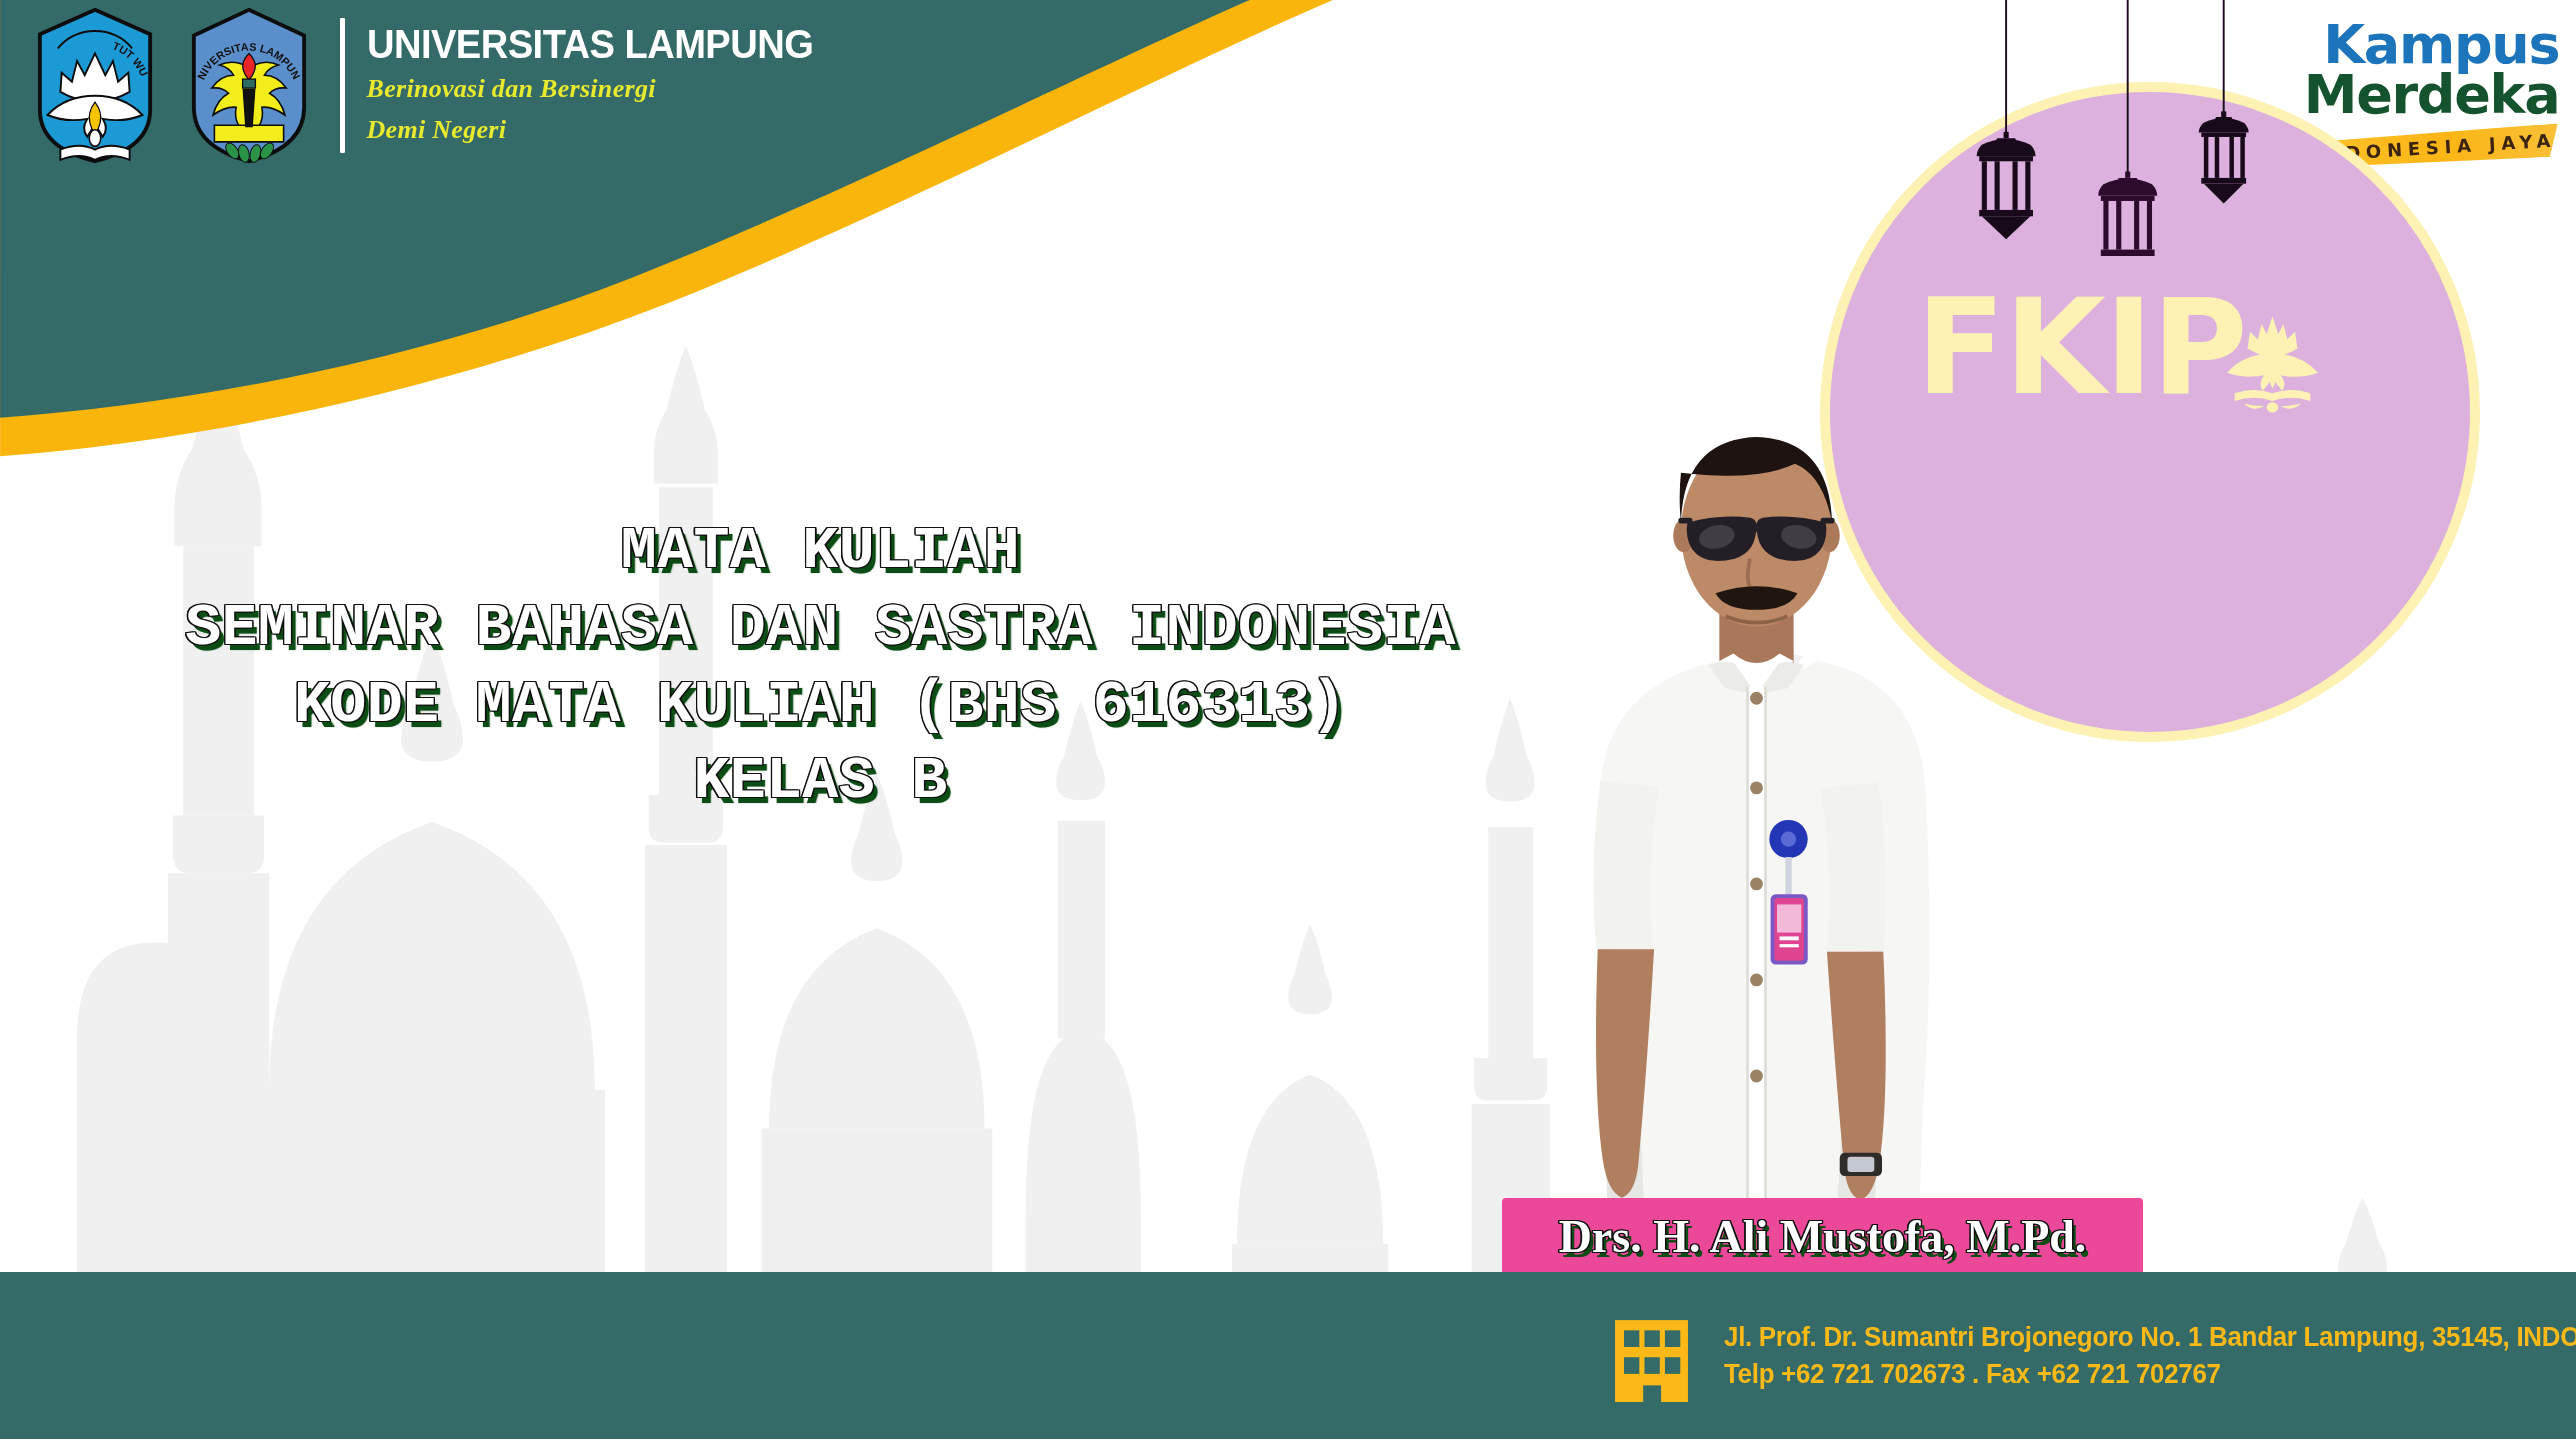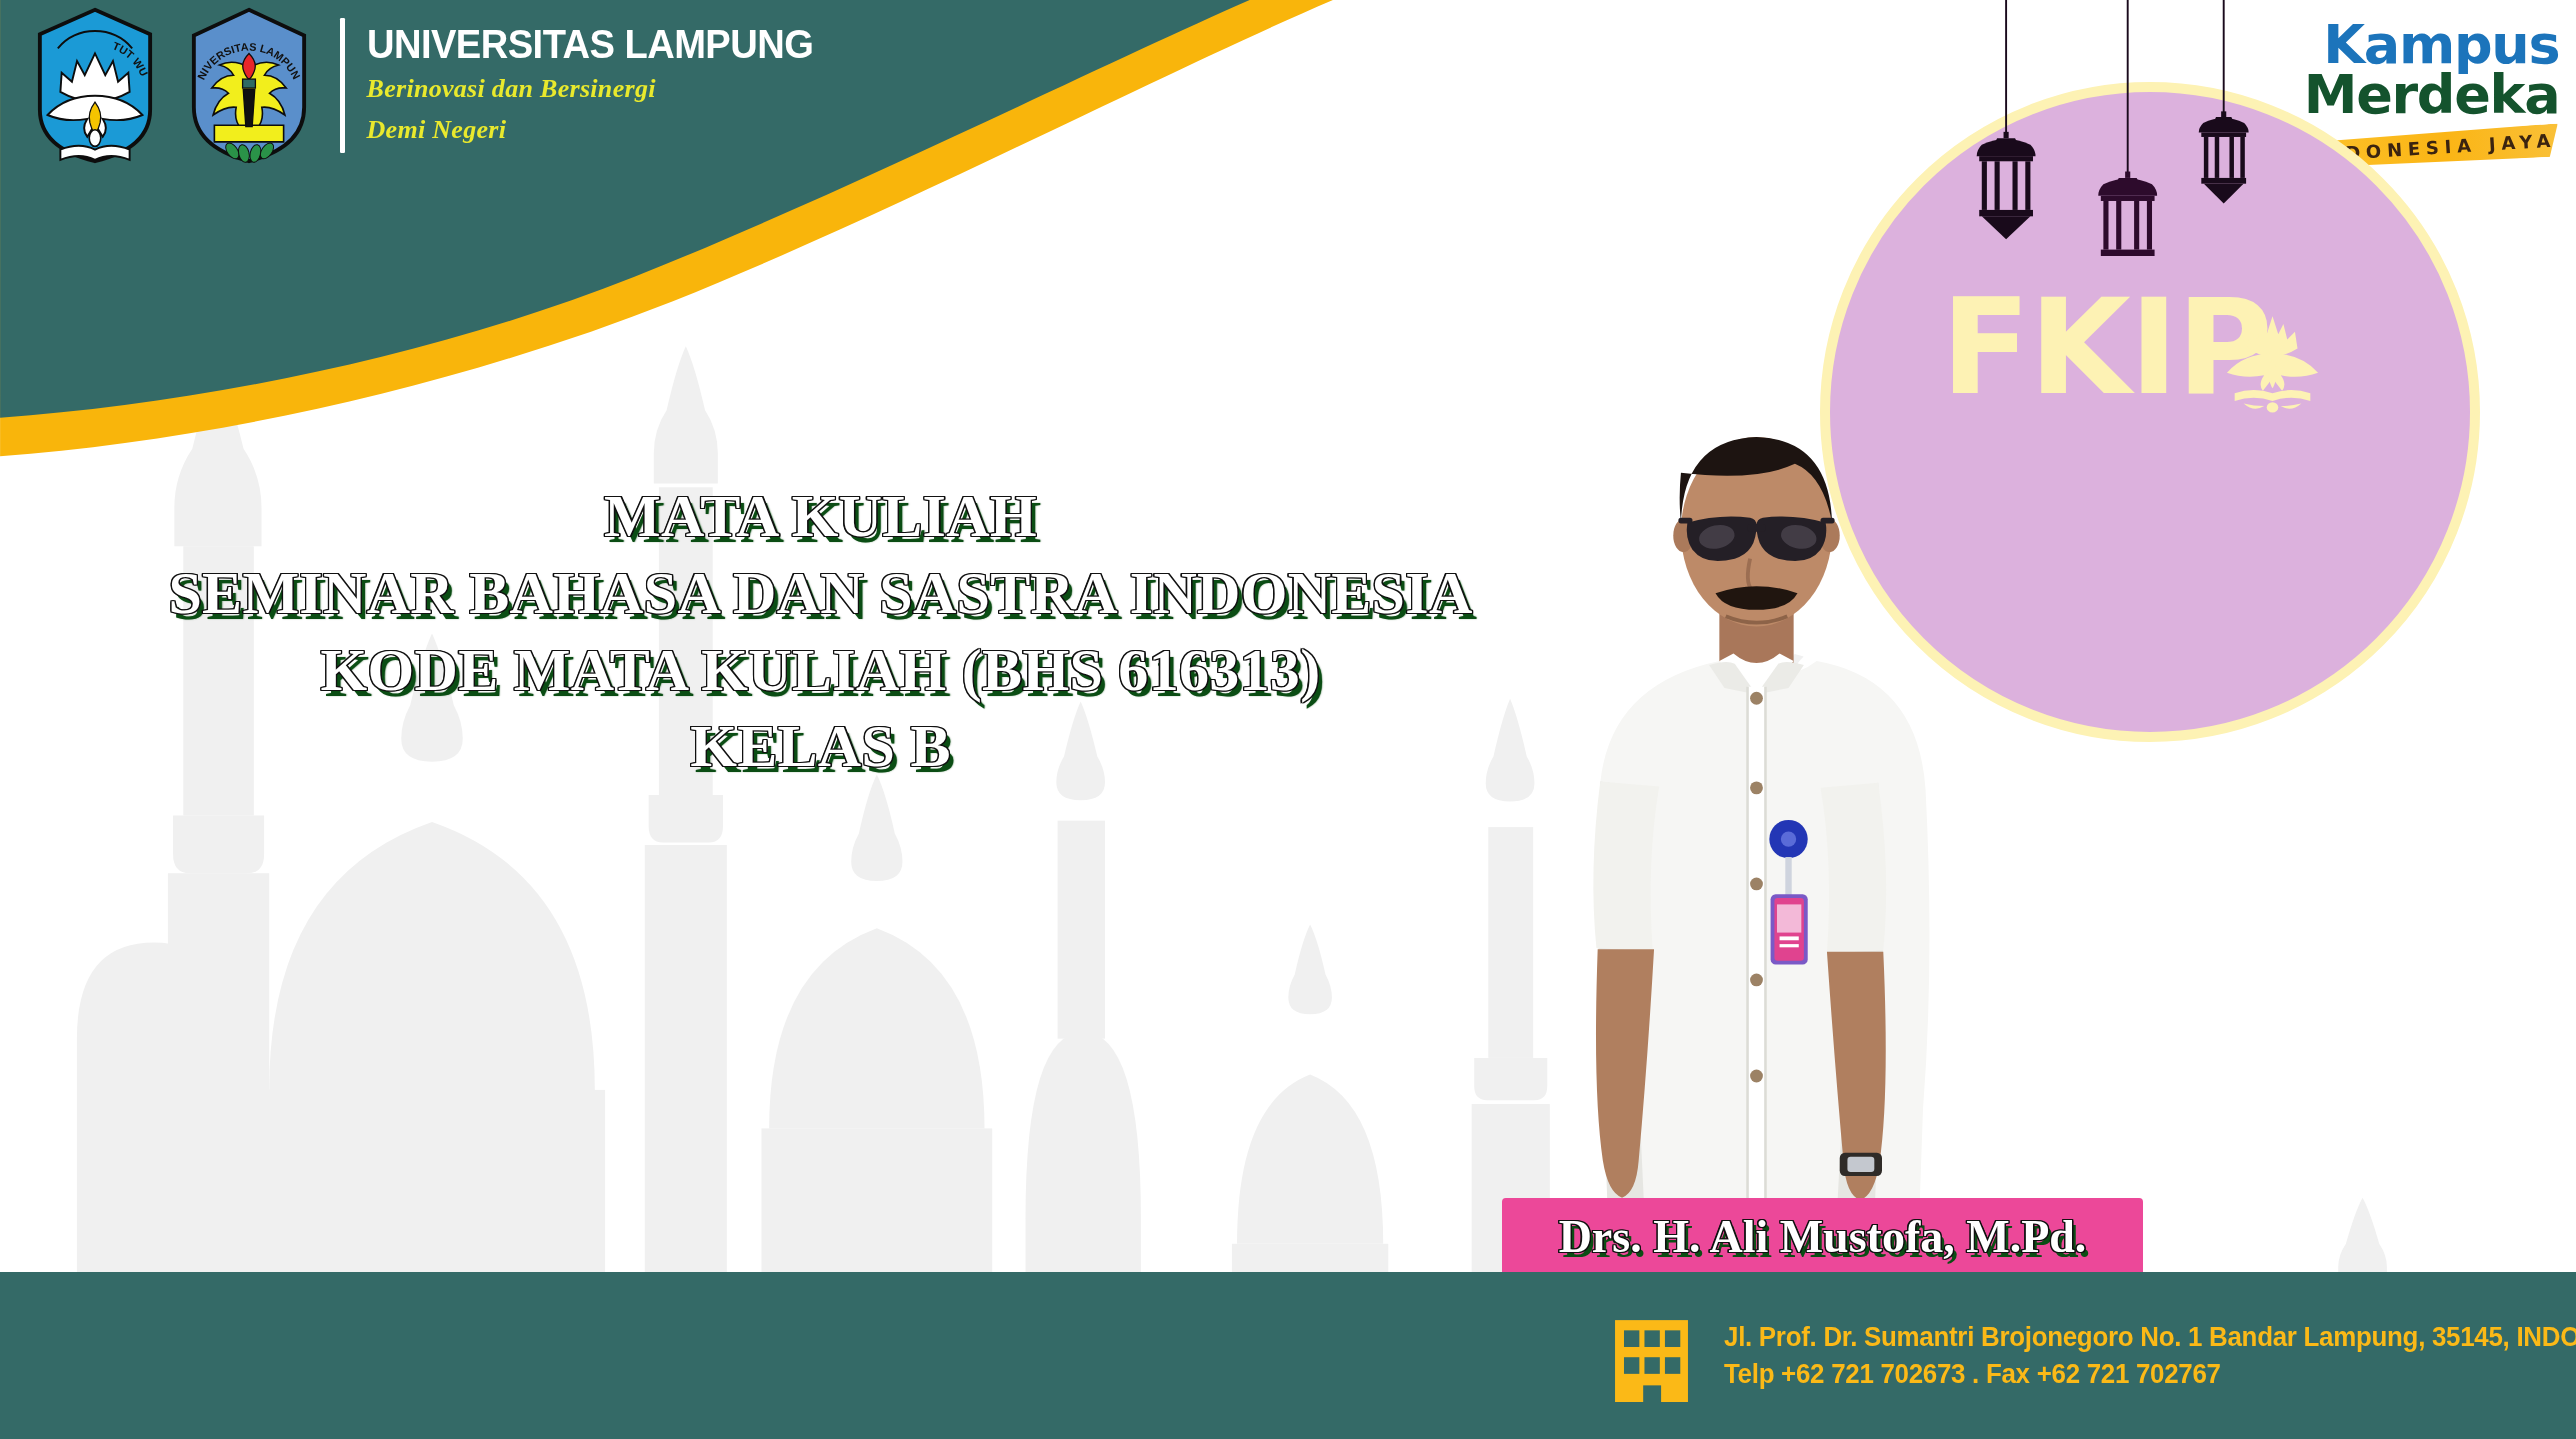--- a/index.html
+++ b/index.html
@@ -53,31 +53,31 @@
   
   .fkip-circle{
     position:absolute;left:1820px;top:82px;width:660px;height:660px;border-radius:50%;
     background:#dcb1dd;border:10.3px solid #fdf2b4;
   }
   .fkip-text{
     position:absolute;left:1916px;top:292px;width:487px;
     font-family:"DejaVu Sans",sans-serif;font-weight:700;color:#fdf2b4;
     font-size:131px;line-height:0.86;letter-spacing:-1.3px;
   }
-  .fkip-text .l1{display:block;margin-left:25px;}
+  .fkip-text .l1{display:block;}
   .fkip-text .l2{display:block;}
   .fkip-emblem{position:absolute;left:2218px;top:311px;width:109px;height:103px;}
 
   
   .lanterns{position:absolute;left:1910px;top:0px;width:397px;height:256px;}
 
   
   .title-block{
-    position:absolute;left:0;top:478px;width:1641px;text-align:center;
-    font-family:Liberation Serif, serif;font-weight:700;
+    position:absolute;left:0;top:513px;width:1641px;text-align:center;
+    font-family:Liberation Mono, monospace;font-weight:700;
   }
   .title-block div{
     font-size:60px;line-height:1.28;color:#ffffff;letter-spacing:0.3px;
     text-shadow:
       -1.3px -1.3px 0 #111,1.3px -1.3px 0 #111,-1.3px 1.3px 0 #111,1.3px 1.3px 0 #111,
       0 -1.3px 0 #111,0 1.3px 0 #111,-1.3px 0 0 #111,1.3px 0 0 #111,
       4.5px 5.8px 0 #0b4d14, 5.1px 6.4px 1.3px rgba(0,70,10,.55);
     white-space:nowrap;
   }
 

